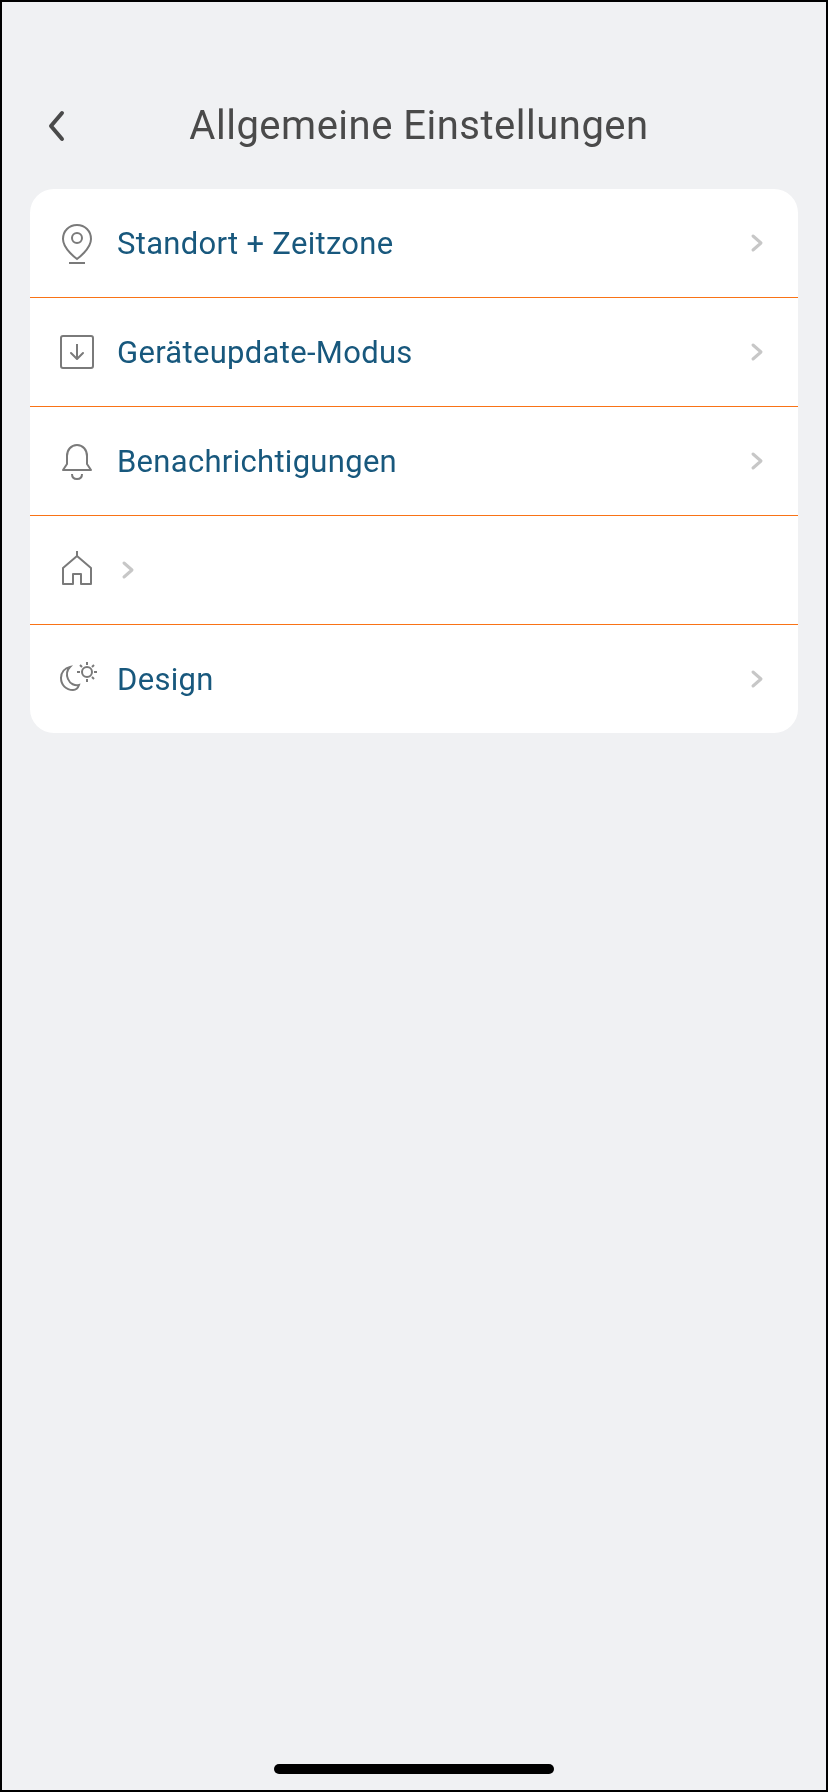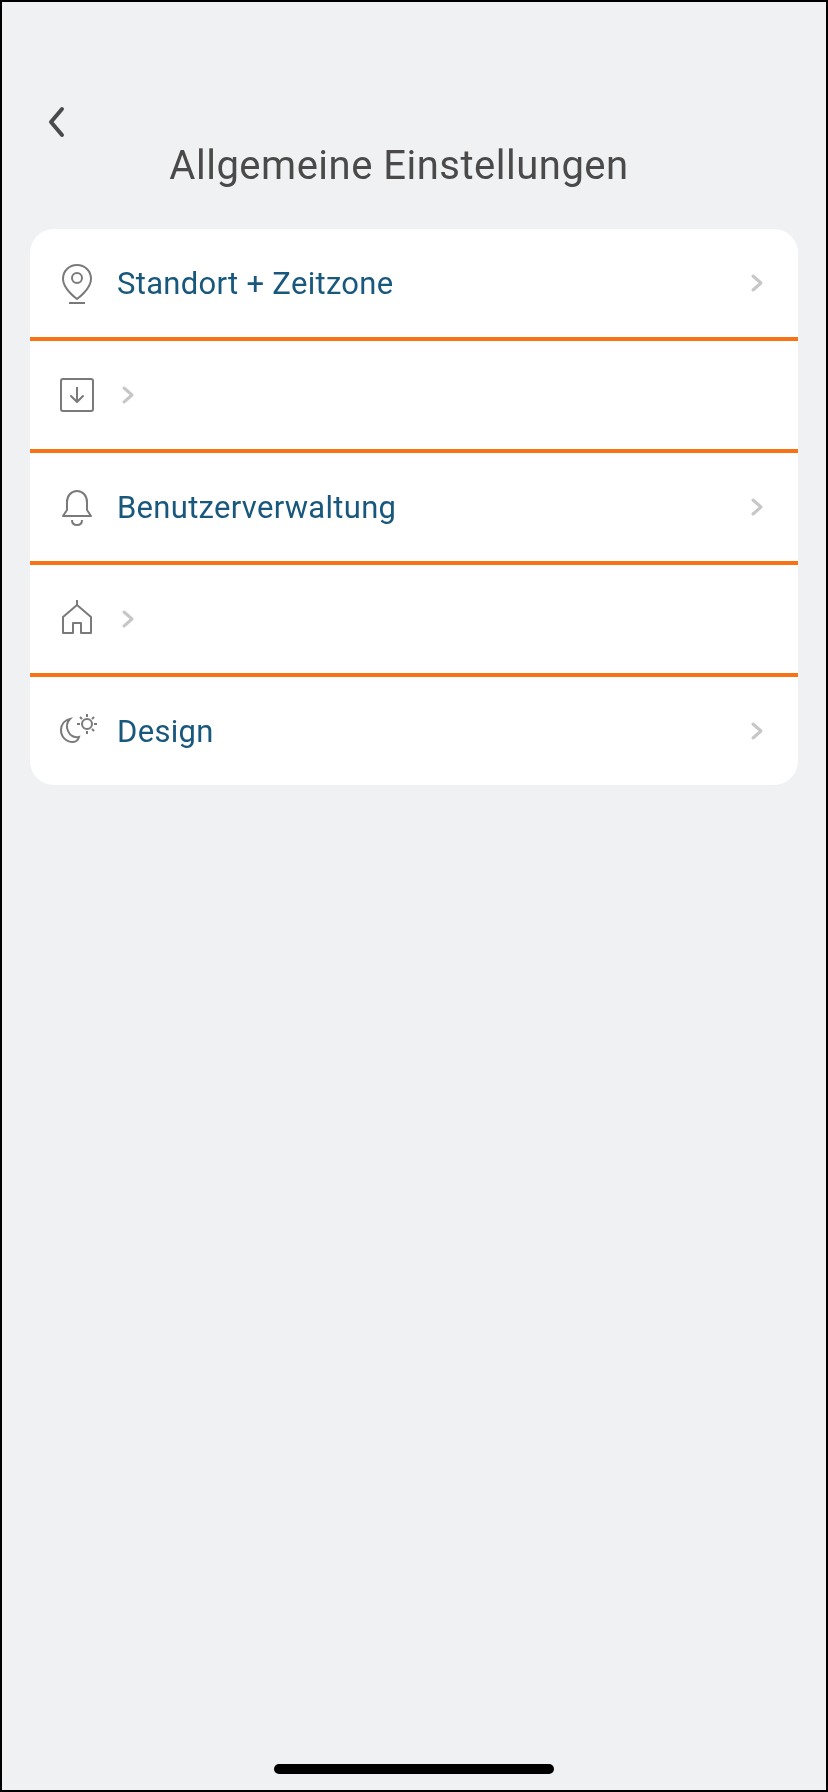--- a/index.html
+++ b/index.html
@@ -10,22 +10,22 @@
     body {
       width: 828px;
       height: 1792px;
       background: #f0f1f3;
       font-family: -apple-system, BlinkMacSystemFont, "Segoe UI", Roboto, Helvetica, Arial, sans-serif;
       position: relative;
       border: 2px solid #000;
     }
     .header {
       display: flex;
+      align-items: center;
       padding: 100px 35px 25px 35px;
-      flex-direction: column;
     }
     .back-btn {
       width: 40px;
       height: 40px;
       display: flex;
       align-items: center;
       justify-content: center;
       cursor: pointer;
     }
     .title {
@@ -41,21 +41,21 @@
     .card {
       margin: 15px 28px 0 28px;
       background: #ffffff;
       border-radius: 24px;
       overflow: hidden;
     }
     .row {
       display: flex;
       align-items: center;
       padding: 32px 30px 32px 25px;
-      border-bottom: 4px solid #f97316;
+      border-bottom: 1px solid #f97316;
       cursor: pointer;
     }
     .row:last-child {
       border-bottom: none;
       justify-content: flex-end;
     }
     .row-icon {
       width: 44px;
       height: 44px;
       display: flex;
@@ -117,33 +117,34 @@
 
 
   <div class="row">
     <div class="row-icon">
       <svg width="40" height="40" viewBox="0 0 40 40" fill="none">
         <rect x="4" y="4" width="32" height="32" rx="2" stroke="#7a7a7a" stroke-width="2" fill="none"></rect>
         <line x1="20" y1="12" x2="20" y2="26" stroke="#7a7a7a" stroke-width="2"></line>
         <path d="M14 21 L20 27 L26 21" stroke="#7a7a7a" stroke-width="2" fill="none" stroke-linecap="round" stroke-linejoin="round"></path>
       </svg>
     </div>
+    <div class="row-label">Geräteupdate-Modus</div>
     <svg class="chevron" viewBox="0 0 22 22" fill="none">
       <path d="M7 4 L15 11 L7 18" stroke="#c7c7c7" stroke-width="3" stroke-linecap="round" stroke-linejoin="round"></path>
     </svg>
   </div>
 
   <div class="row">
     <div class="row-icon">
       <svg width="38" height="42" viewBox="0 0 38 42" fill="none">
         <path d="M19 5 C13 5 9 10 9 16 L9 24 L5 30 L33 30 L29 24 L29 16 C29 10 25 5 19 5 Z" stroke="#7a7a7a" stroke-width="2" fill="none" stroke-linejoin="round"></path>
         <path d="M14 34 C14 37 16 39 19 39 C22 39 24 37 24 34" stroke="#7a7a7a" stroke-width="2" fill="none"></path>
       </svg>
     </div>
-    <div class="row-label">Benutzerverwaltung</div>
+    <div class="row-label">Benachrichtigungen</div>
     <svg class="chevron" viewBox="0 0 22 22" fill="none">
       <path d="M7 4 L15 11 L7 18" stroke="#c7c7c7" stroke-width="3" stroke-linecap="round" stroke-linejoin="round"></path>
     </svg>
   </div>
 
   <div class="row">
     <div class="row-icon">
       <svg width="40" height="40" viewBox="0 0 40 40" fill="none">
         <path d="M6 18 L20 6 L34 18 L34 34 L24 34 L24 24 L16 24 L16 34 L6 34 Z" stroke="#7a7a7a" stroke-width="2" fill="none" stroke-linejoin="round"></path>
         <line x1="20" y1="6" x2="20" y2="1" stroke="#7a7a7a" stroke-width="2"></line>

